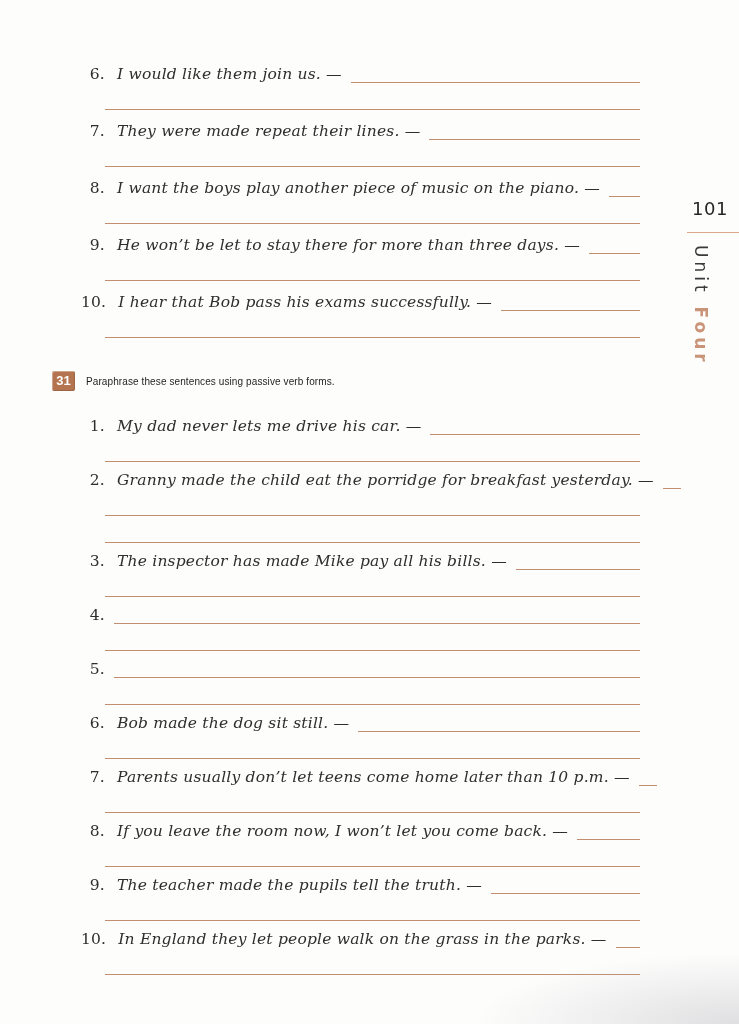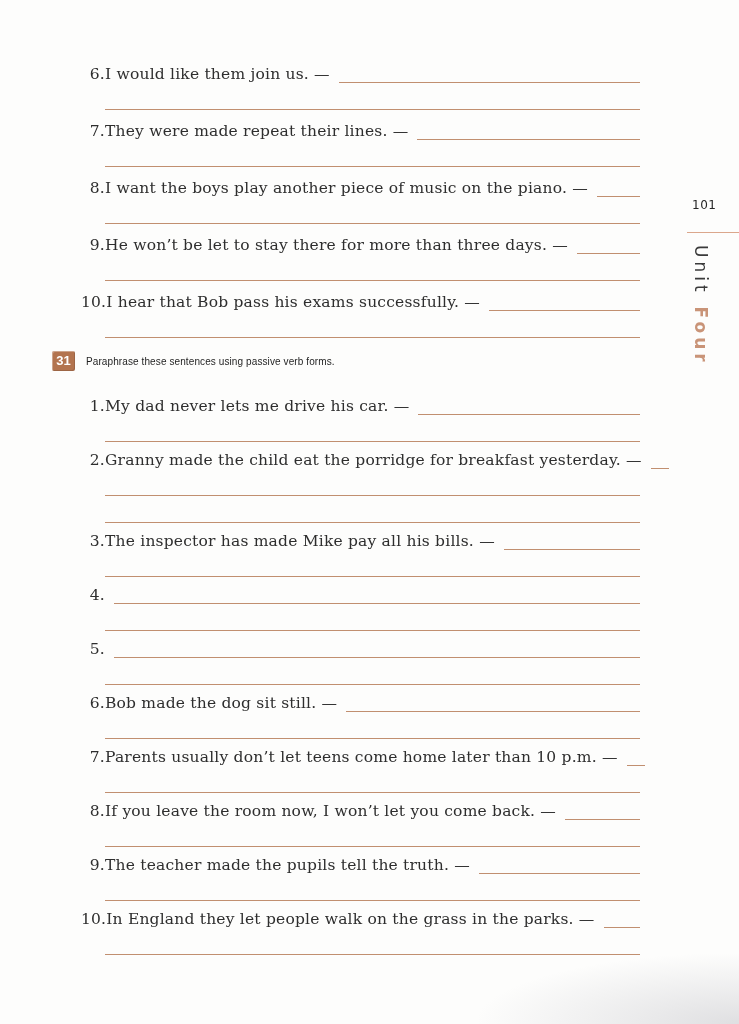--- a/index.html
+++ b/index.html
@@ -35,41 +35,41 @@
     align-items: baseline;
     font-size: 15.5px;
     line-height: 20px;
     letter-spacing: .2px;
   }
   .num {
     flex: 0 0 24px;
     text-align: right;
     white-space: pre;
   }
-  .txt { margin-left: 0; white-space: pre; }
+  .txt { margin-left: 12px; white-space: pre; font-style: italic; }
   .fill {
     flex: 1 1 auto;
     display: inline-block;
     min-width: 18px;
     margin-left: 9px;
     border-bottom: 1px solid var(--line, #c18f70);
     position: relative;
     top: 4px;
   }
   .cont {
     height: 0;
     border-bottom: 1px solid var(--line, #c18f70);
     margin: 25px 0 0 24px;
   }
   .cont + .cont { margin-top: 26px; }
 
   .ex-header {
     display: flex;
     align-items: center;
-    margin: 12px 0 24px -29px;
+    margin: 32px 0 24px -29px;
     height: 22px;
   }
   .ex-num-box {
     flex: 0 0 auto;
     width: 23px; height: 20px;
     background: var(--badge, #b3744f);
     border-radius: 2px;
     box-shadow: inset 1px 1px 0 rgba(255,255,255,.35), inset -1px -1px 0 rgba(0,0,0,.12);
     color: #ffffff;
     font-family: "Liberation Sans", sans-serif;
@@ -84,21 +84,21 @@
     font-size: 10px;
     color: #1f1f1f;
     letter-spacing: .1px;
   }
 
   .sidebar { position: absolute; top: 0; left: 0; }
   .page-number {
     position: absolute;
     left: 692px; top: 198px;
     font-family: "DejaVu Sans", sans-serif;
-    font-size: 12px;
+    font-size: 18px;
     letter-spacing: .5px;
     color: #262626;
   }
   .page-rule {
     position: absolute;
     left: 687px; top: 232px;
     width: 52px; height: 1px;
     background: var(--rule, #dba78c);
   }
   .unit-label {

